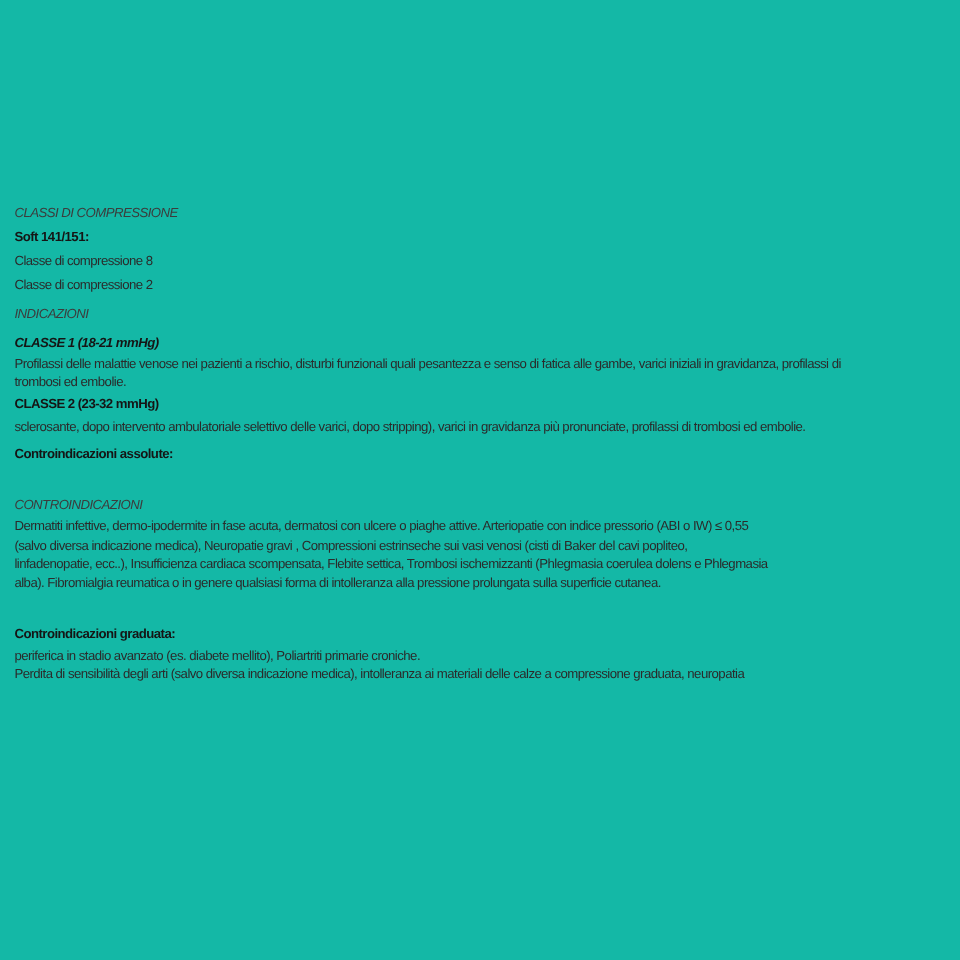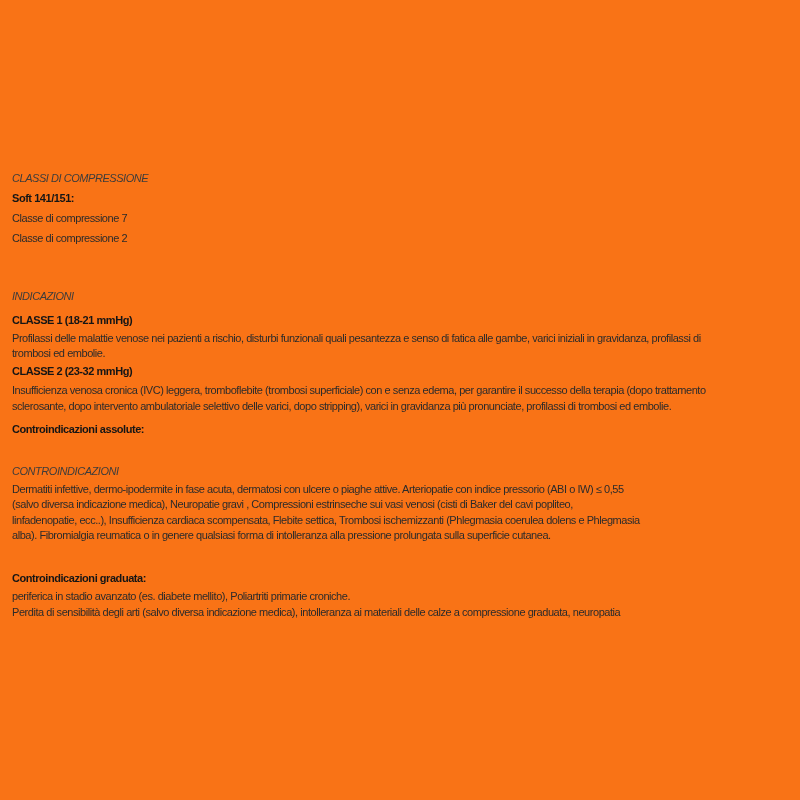--- a/index.html
+++ b/index.html
@@ -11,71 +11,70 @@
     width: 800px;
     height: 800px;
     overflow: hidden;
     font-family: "Liberation Sans", "DejaVu Sans", sans-serif;
   }
   .page {
     box-sizing: border-box;
     width: 800px;
     height: 800px;
     padding: 171px 0 0 12px;
-    background: #f97316;
+    background: #14b8a6;
   }
   .line {
     font-size: 11px;
     line-height: 15.5px;
     letter-spacing: -0.45px;
     white-space: nowrap;
     color: #2b2b2b;
   }
   .sec-header {
     font-style: italic;
     color: #3c3c3c;
     text-transform: none;
   }
   .bold-line {
     font-weight: 700;
     color: #151515;
   }
   
   .mt-item    { margin-top: 4.5px; }
-  .mt-section { margin-top: 42px; }
+  .mt-section { margin-top: 8px; }
   .mt-section2{ margin-top: 26.5px; }
-  .mt-title   { margin-top: 8.5px; }
+  .mt-title   { margin-top: 8.5px; font-style: italic; }
   .mt-title2  { margin-top: 7.5px; }
   .mt-para    { margin-top: 2.5px; }
   .mt-para2   { margin-top: 3.5px; }
   .mt-rel     { margin-top: 27.5px; }
 </style>
 </head>
 <body>
 
 <div class="page">
 
   <div class="line sec-header">CLASSI DI COMPRESSIONE</div>
 
   <div class="line bold-line mt-item">Soft 141/151:</div>
-  <div class="line mt-item">Classe di compressione 7</div>
+  <div class="line mt-item">Classe di compressione 8</div>
 
   <div class="line mt-item">Classe di compressione 2</div>
 
   <div class="line sec-header mt-section">INDICAZIONI</div>
 
   <div class="line bold-line mt-title">CLASSE 1 (18-21 mmHg)</div>
   <div class="mt-para">
     <div class="line">Profilassi delle malattie venose nei pazienti a rischio, disturbi funzionali quali pesantezza e senso di fatica alle gambe, varici iniziali in gravidanza, profilassi di</div>
     <div class="line">trombosi ed embolie.</div>
   </div>
 
   <div class="line bold-line mt-para">CLASSE 2 (23-32 mmHg)</div>
   <div class="mt-para2">
-    <div class="line">Insufficienza venosa cronica (IVC) leggera, tromboflebite (trombosi superficiale) con e senza edema, per garantire il successo della terapia (dopo trattamento</div>
     <div class="line">sclerosante, dopo intervento ambulatoriale selettivo delle varici, dopo stripping), varici in gravidanza più pronunciate, profilassi di trombosi ed embolie.</div>
   </div>
 
   <div class="line bold-line mt-title2">Controindicazioni assolute:</div>
 
   <div class="line sec-header mt-section2">CONTROINDICAZIONI</div>
   <div class="mt-para">
     <div class="line">Dermatiti infettive, dermo-ipodermite in fase acuta, dermatosi con ulcere o piaghe attive. Arteriopatie con indice pressorio (ABI o IW) ≤ 0,55</div>
     <div class="line">(salvo diversa indicazione medica), Neuropatie gravi , Compressioni estrinseche sui vasi venosi (cisti di Baker del cavi popliteo,</div>
     <div class="line">linfadenopatie, ecc..), Insufficienza cardiaca scompensata, Flebite settica, Trombosi ischemizzanti (Phlegmasia coerulea dolens e Phlegmasia</div>

